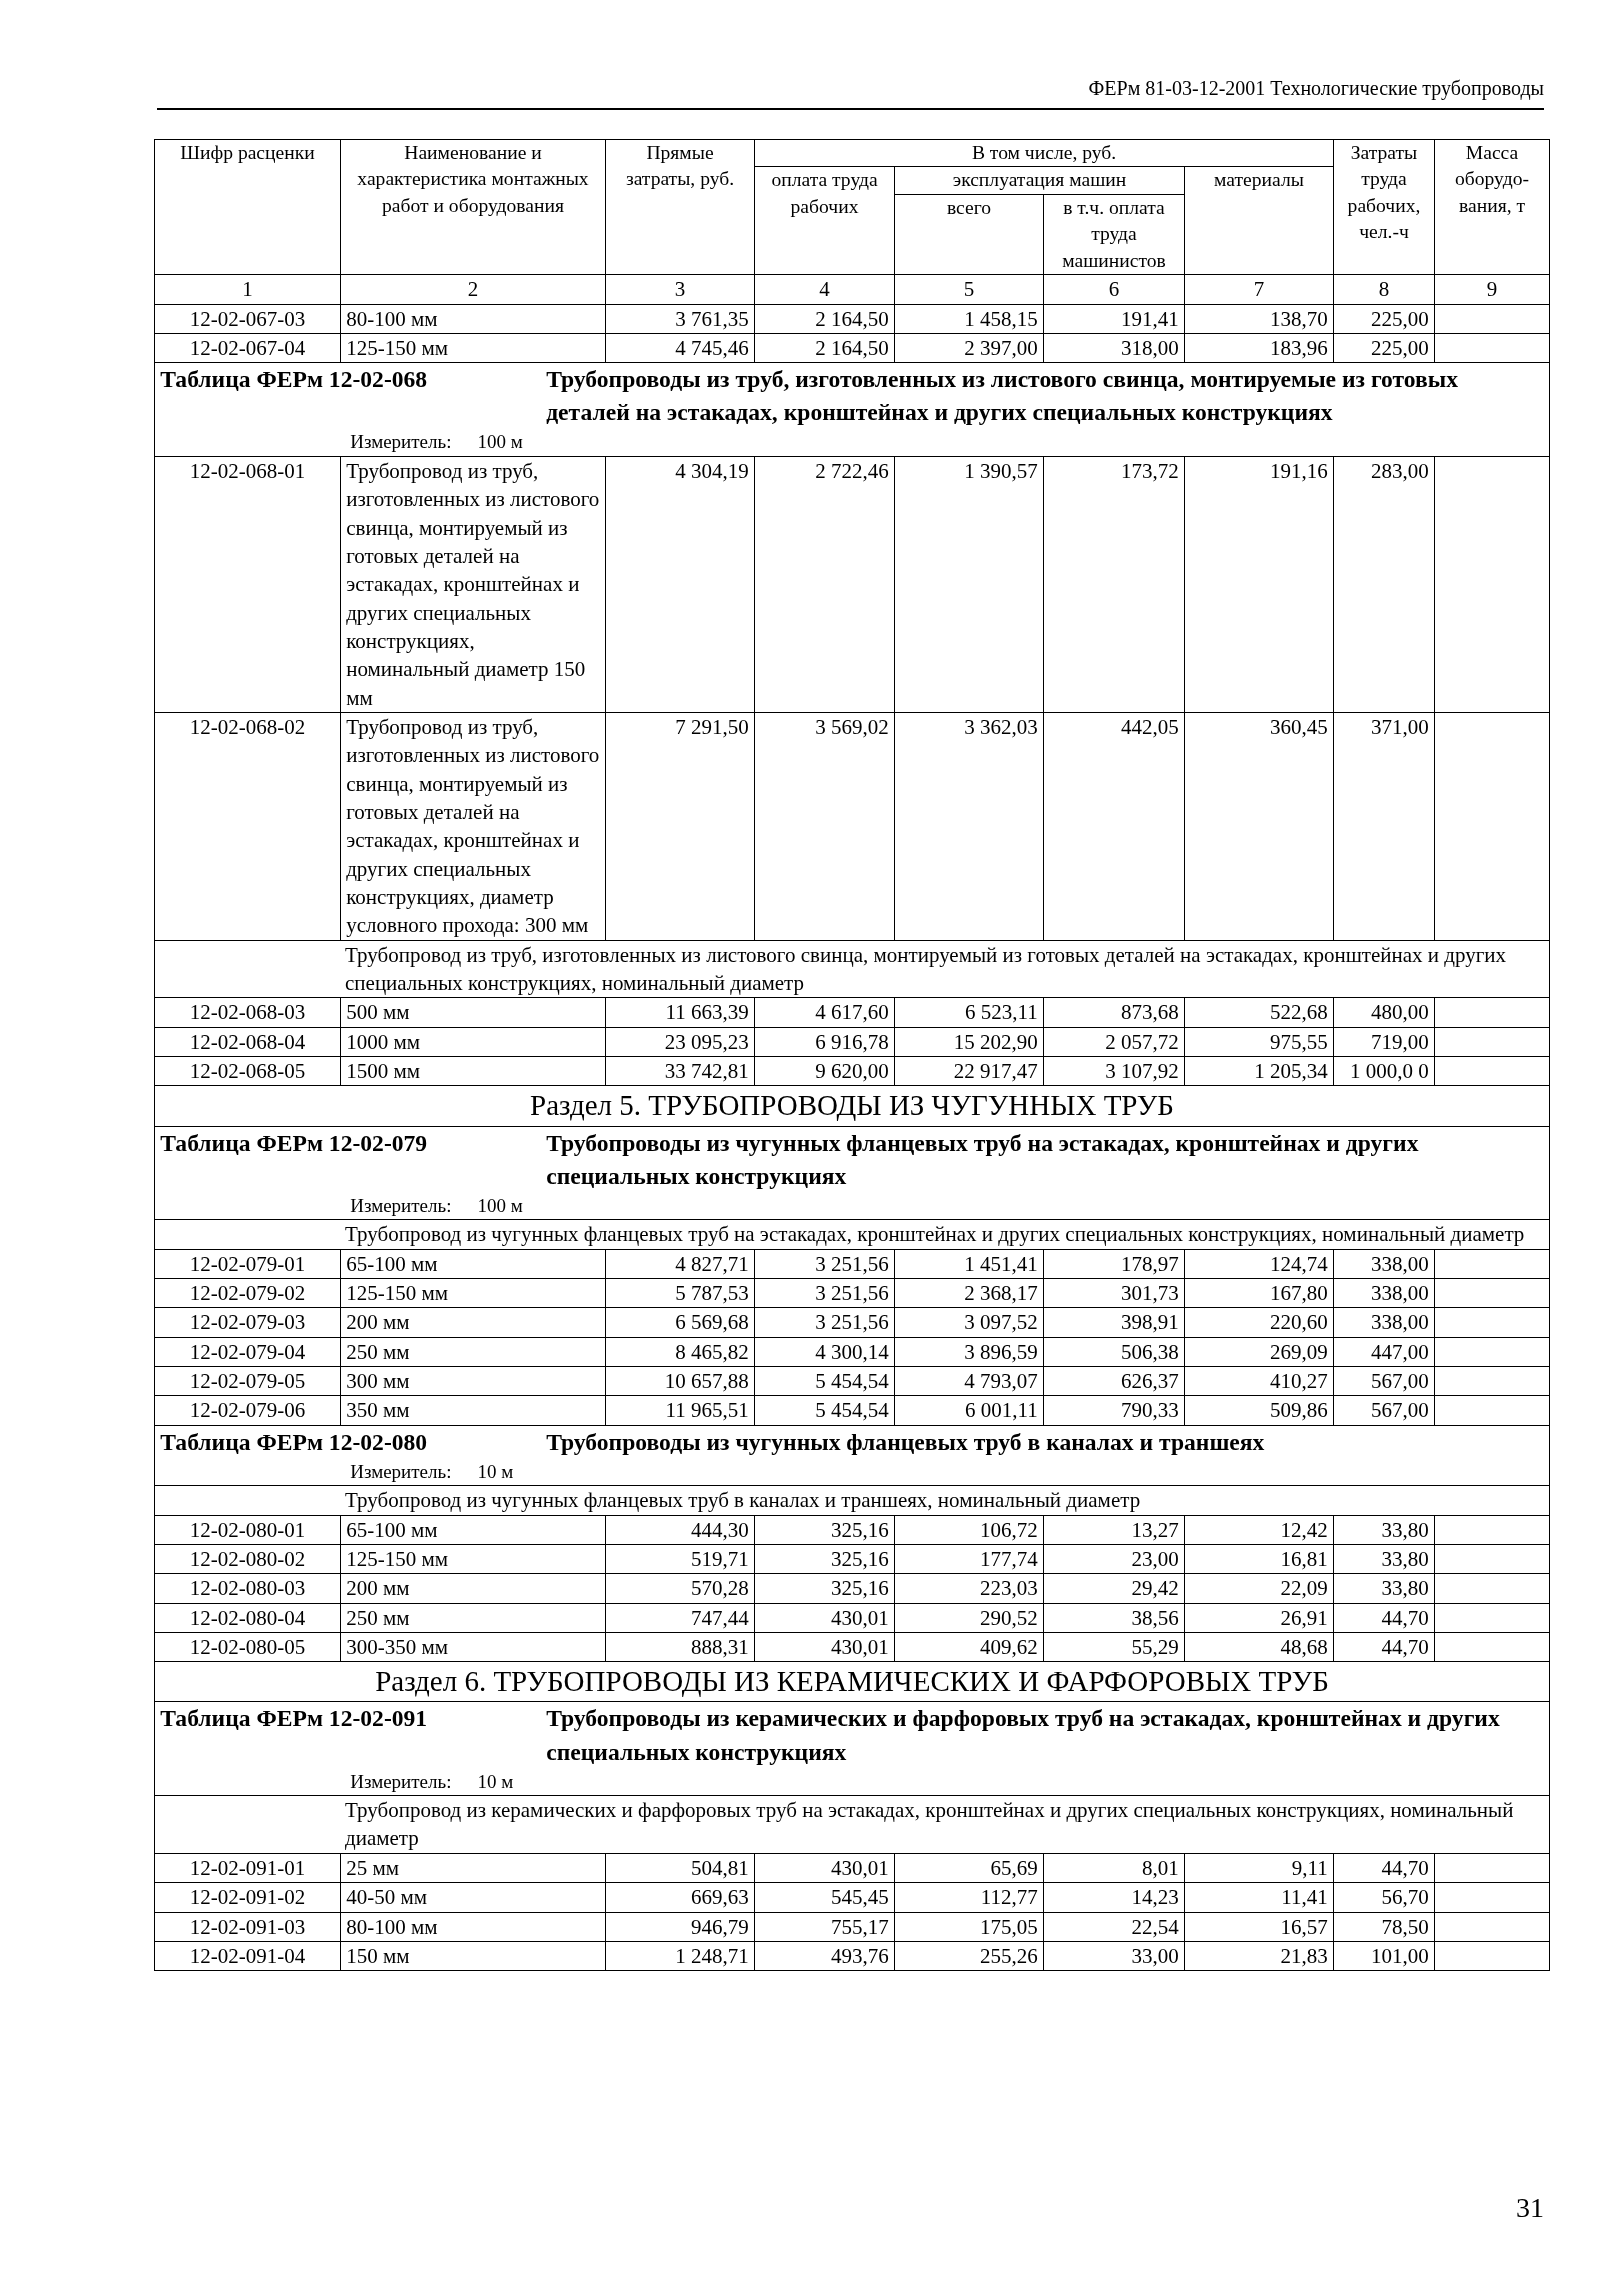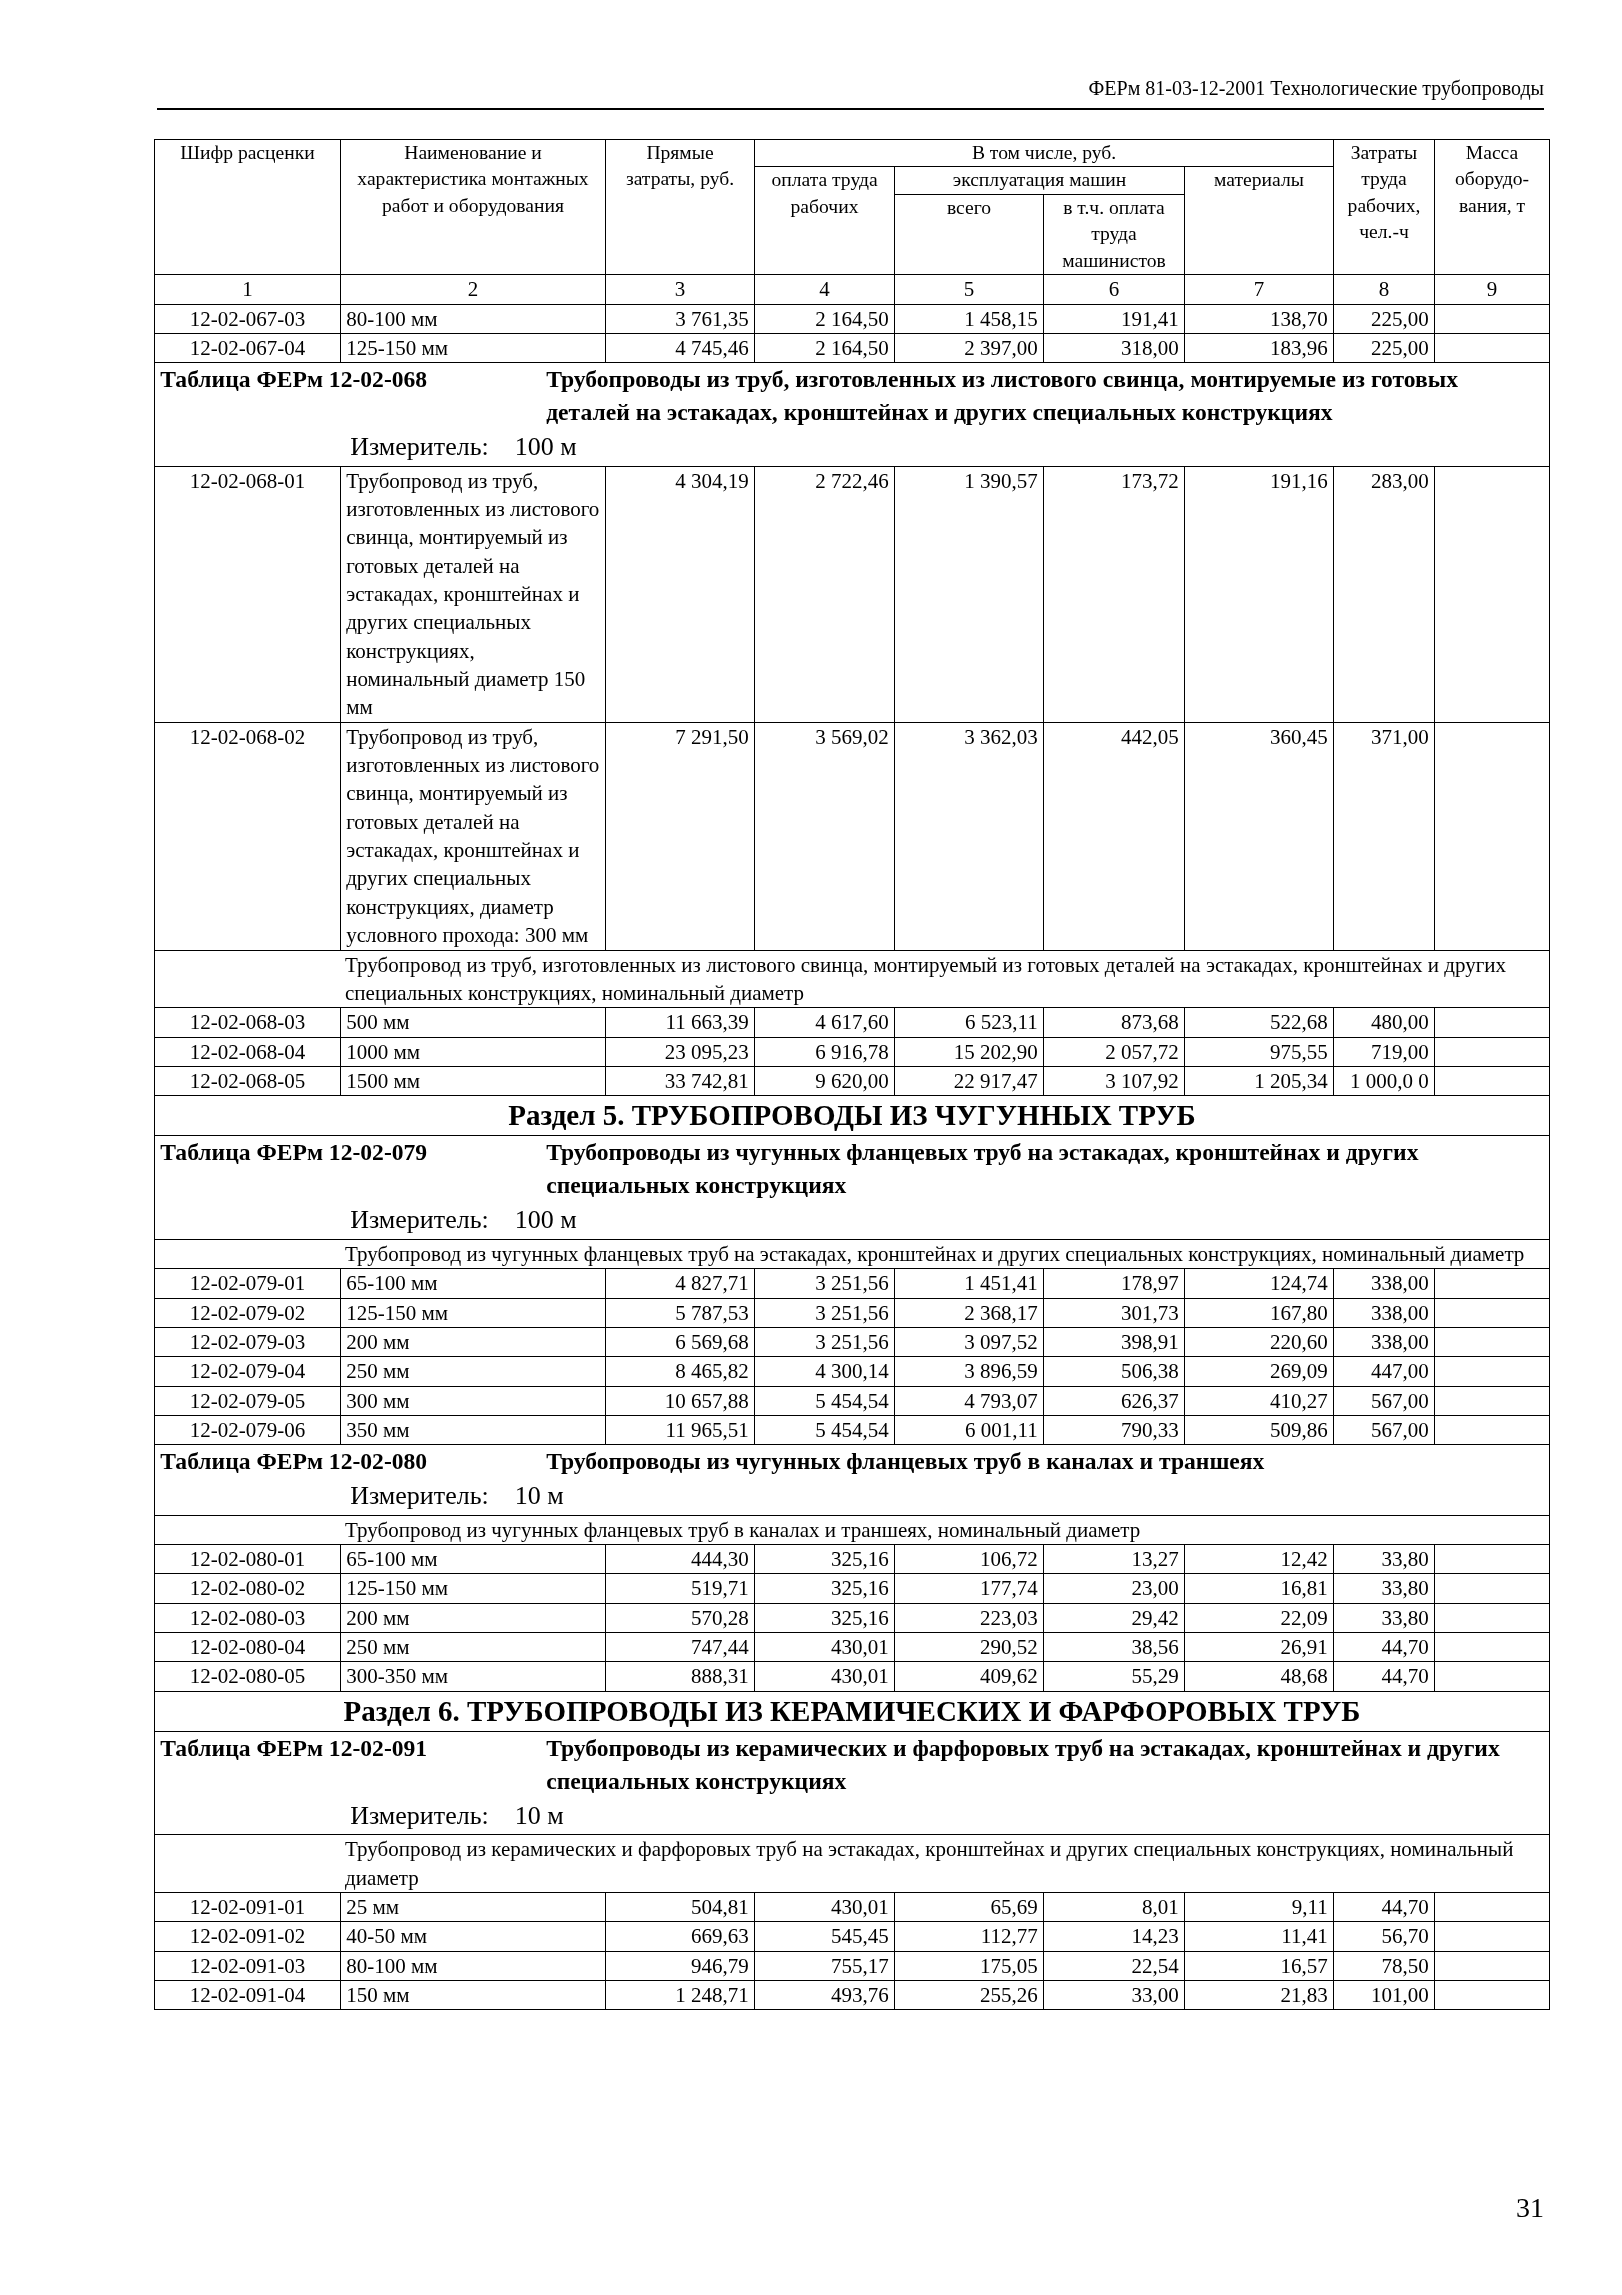--- a/index.html
+++ b/index.html
@@ -9,24 +9,24 @@
   .page-number { position:absolute; right:79px; top:2192px; font-size:28px; }
   table.grid { position:absolute; left:154px; top:139px; width:1395px; border-collapse:collapse; table-layout:fixed; font-size:21px; line-height:1.35;border-radius:14px; }
   table.grid td { border:1.3px solid #000; padding:0 5.2px; vertical-align:top; }
   .hdr td { text-align:center; vertical-align:middle; font-size:19.6px; line-height:1.35; }
   .num { text-align:right; white-space:nowrap; }
   .code { text-align:center; white-space:nowrap; }
   .colnum td { text-align:center; }
   .tbl-title { font-weight:bold; font-size:23.6px; line-height:1.4;font-family:Liberation Serif, serif; }
   .tbl-title .lbl { display:inline-block; width:386px; vertical-align:top; }
   .tbl-title .txt { display:inline-block; width:982px; vertical-align:top; }
-  .measure { padding-left:190px; font-size:26px; }
+  .measure { padding-left:190px; font-size:19px; }
   .measure .mval { margin-left:26px; }
   .subhead { padding-left:190px !important; }
-  .section { text-align:center; font-weight:bold; font-size:29px;margin-top:28px; }
+  .section { text-align:center; font-weight:normal; font-size:29px;margin-top:28px; }
 </style>
 </head>
 <body>
 
 <div class="running-head">ФЕРм 81-03-12-2001 Технологические трубопроводы</div>
 <div class="head-rule"></div>
 
 <table class="grid">
   <colgroup>
     <col style="width:186px">

